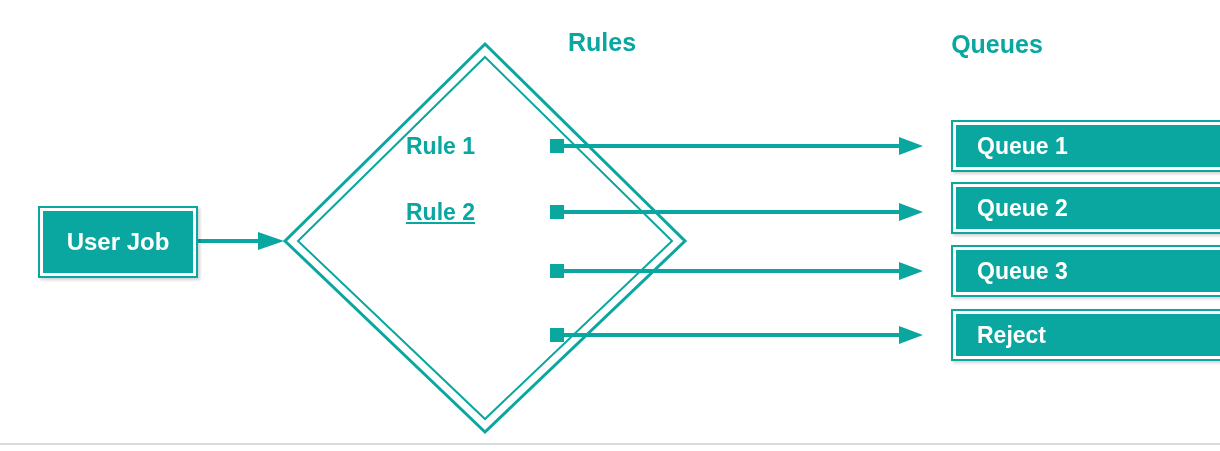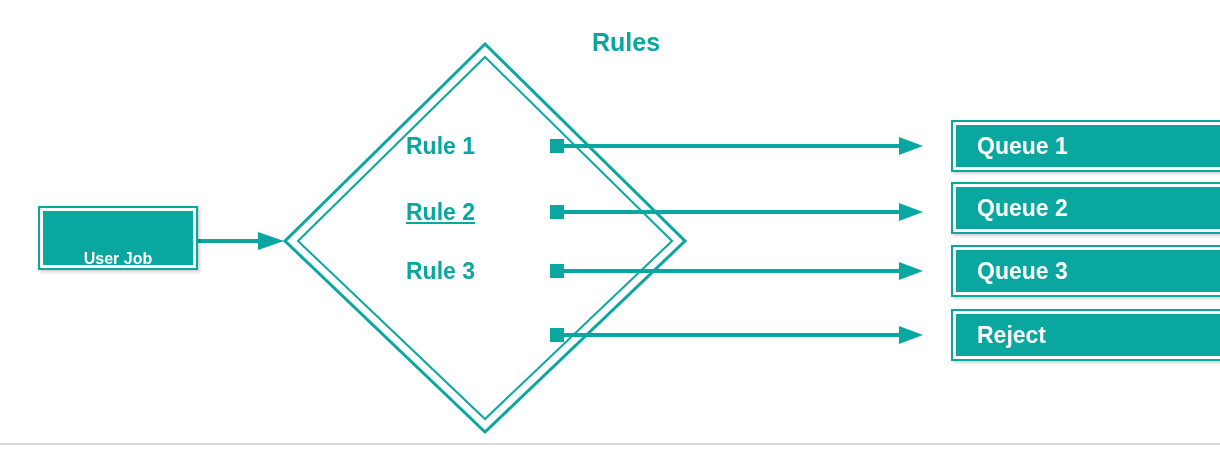--- a/index.html
+++ b/index.html
@@ -27,24 +27,23 @@
     border:2px solid var(--teal);
     box-shadow: inset 0 0 0 3px #fff, 2px 2px 3px rgba(0,0,0,0.18);
     box-sizing:border-box;
     color:var(--box-text);
     font-weight:bold;
     display:flex;
     align-items:center;
     margin-left:26px;
   }
   .user-job-box{
-    left:12px;top:206px;width:160px;height:64px;
+    left:12px;top:206px;width:160px;height:72px;
     justify-content:center;
-    font-size:16px;
-    align-items:flex-end;
+    font-size:24px;
   }
   .queue-box{
     left:925px;width:277px;height:52px;
     padding-left:24px;
     font-size:23px;
   }
   .col-header{
     position:absolute;
     color:var(--teal);
     font-weight:bold;
@@ -91,29 +90,29 @@
 
     <rect class="teal-fill" x="550" y="264" width="14" height="14"></rect>
     <line class="teal-line" x1="564" y1="271" x2="899" y2="271"></line>
     <polygon class="teal-fill" points="899,262 923,271 899,280"></polygon>
 
     <rect class="teal-fill" x="550" y="328" width="14" height="14"></rect>
     <line class="teal-line" x1="564" y1="335" x2="899" y2="335"></line>
     <polygon class="teal-fill" points="899,326 923,335 899,344"></polygon>
   </svg>
 
-  <div class="col-header" style="left:556px;top:27px;">Rules</div>
+  <div class="col-header" style="left:532px;top:27px;">Rules</div>
+  <div class="col-header" style="left:927px;top:29px;">Queues</div>
 
   <div class="node-box user-job-box">
     <span>User Job</span>
   </div>
 
   <div class="rule-label" style="top:130px;">Rule 1</div>
   <div class="rule-label" style="top:196px;text-decoration:underline;">Rule 2</div>
-  <div class="rule-label" style="top:255px;">Rule 3</div>
 
   <div class="node-box queue-box" style="top:120px;">
     <span>Queue 1</span>
   </div>
   <div class="node-box queue-box" style="top:182px;">
     <span>Queue 2</span>
   </div>
   <div class="node-box queue-box" style="top:245px;">
     <span>Queue 3</span>
   </div>

